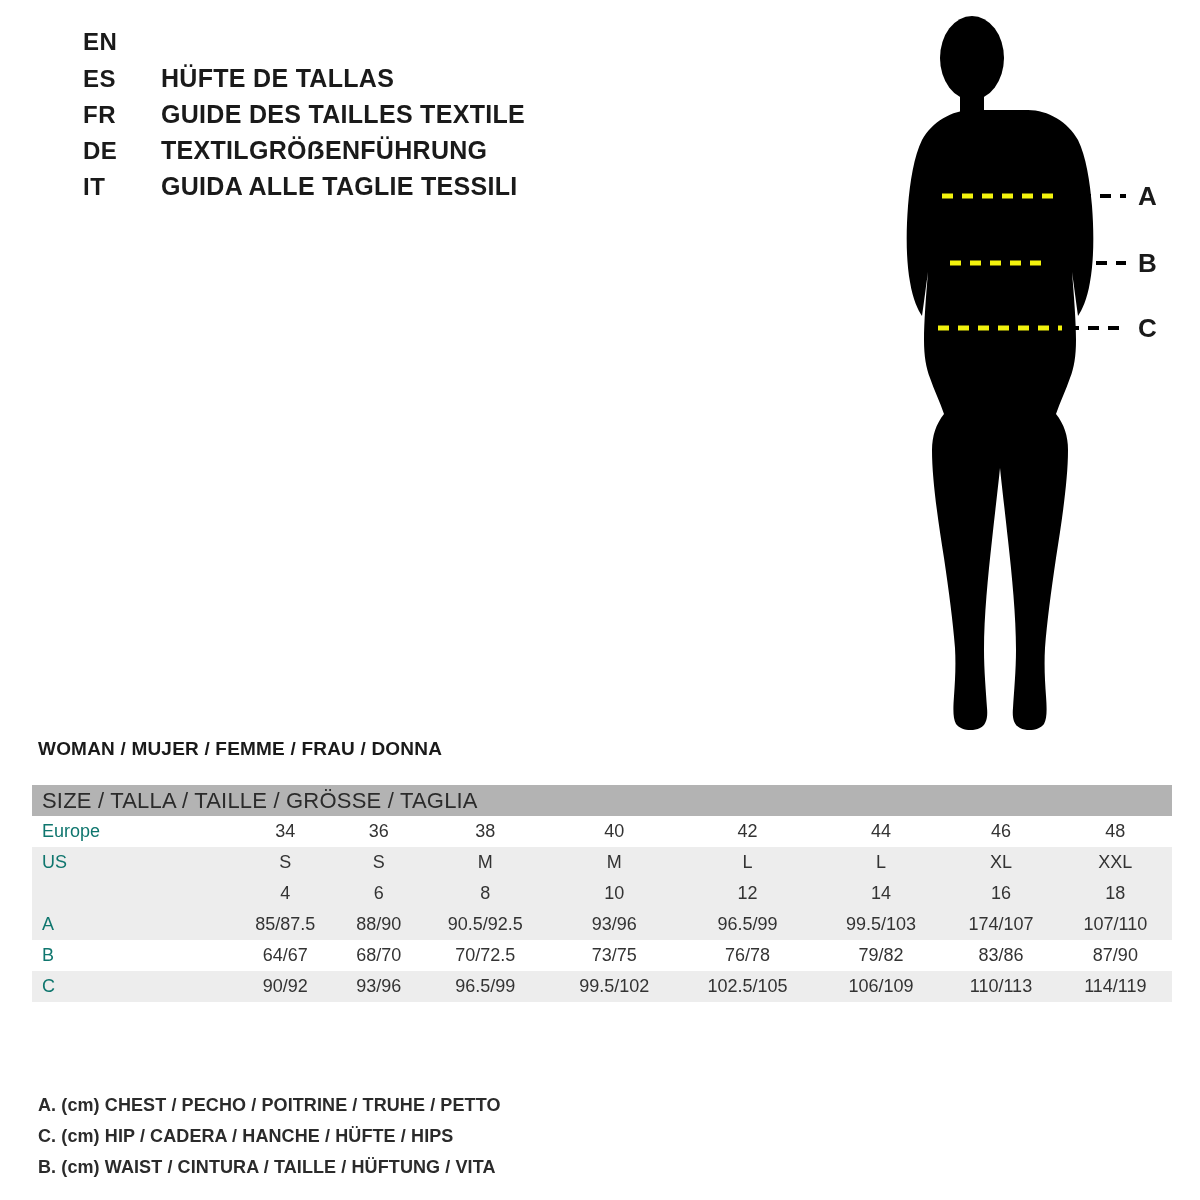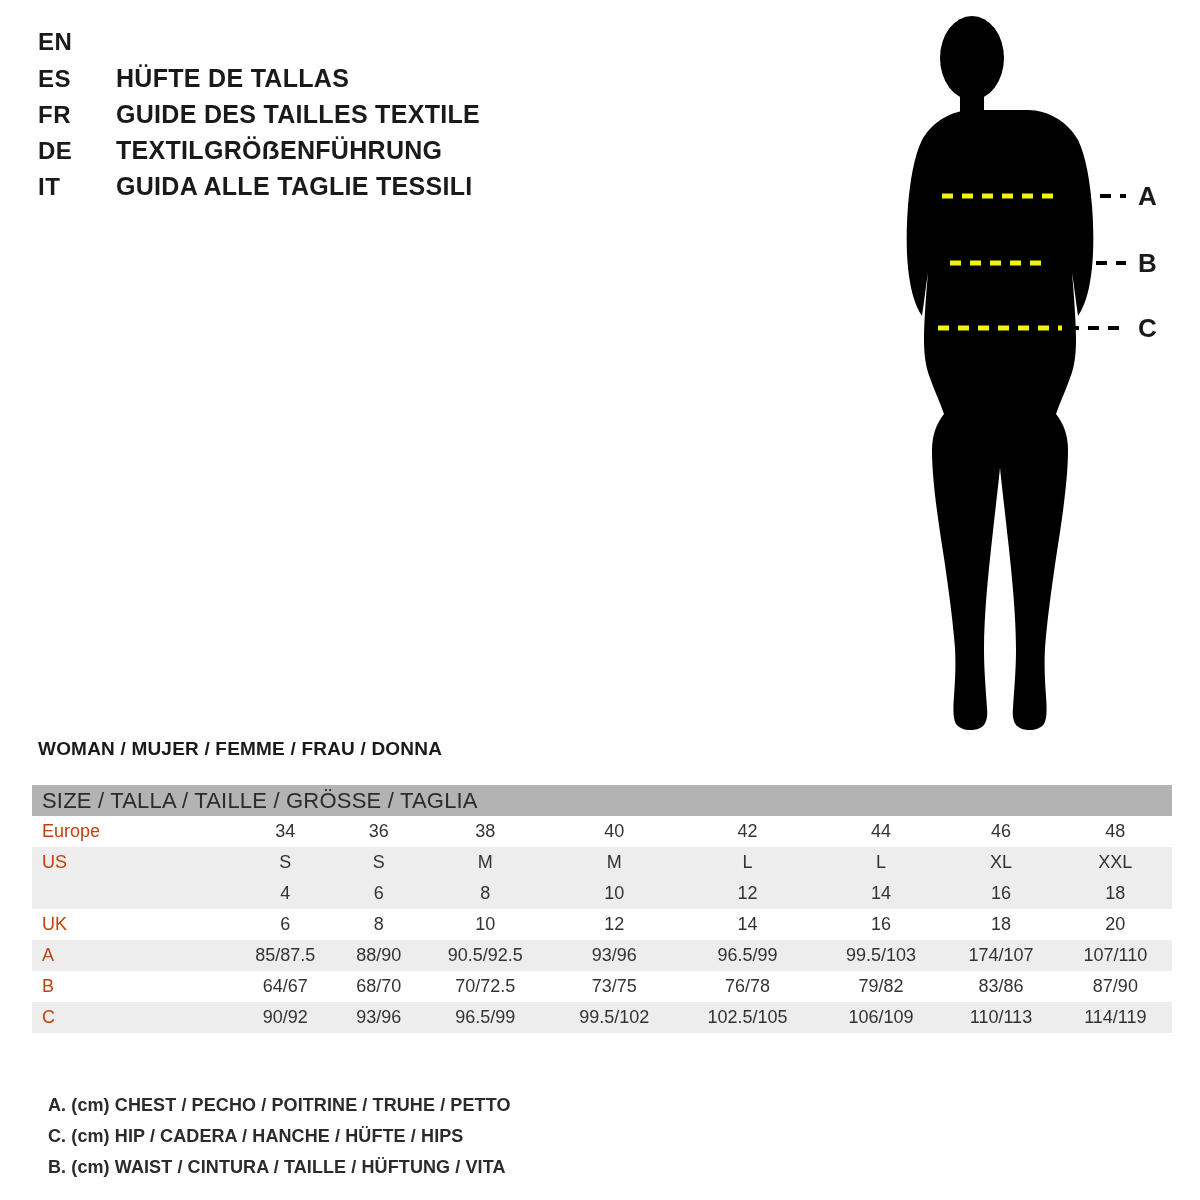--- a/index.html
+++ b/index.html
@@ -20,20 +20,21 @@
   .title-block {
     position: absolute;
     left: 38px;
     top: 28px;
     width: 560px;
   }
   .title-row {
     display: flex;
     align-items: baseline;
     height: 36px;
+    margin-left: 45px;
   }
   .title-lang {
     width: 78px;
     font-size: 24px;
     font-weight: bold;
     letter-spacing: 0.5px;
     color: #1a1a1a;
   }
   .title-text {
     font-size: 25px;
@@ -94,28 +95,28 @@
   }
   .size-table tr.alt td {
     background: #ededed;
   }
   .size-table tr.plain td {
     background: #ffffff;
   }
   .size-table td.rowlabel {
     text-align: left;
     padding-left: 10px;
-    color: #c2410c;
+    color: #0f766e;
   }
   .col-label { width: 190px; }
 
   
   .footnotes {
     position: absolute;
-    left: 48px;
+    left: 38px;
     top: 1090px;
     width: 700px;
   }
   .footnote {
     font-size: 18px;
     font-weight: bold;
     color: #2b2b2b;
     line-height: 31px;
     letter-spacing: 0.1px;
     white-space: nowrap;
@@ -252,31 +253,20 @@
       <td class="rowlabel col-label"></td>
       <td>4</td>
       <td>6</td>
       <td>8</td>
       <td>10</td>
       <td>12</td>
       <td>14</td>
       <td>16</td>
       <td>18</td>
     </tr>
-    <tr class="plain">
-      <td class="rowlabel col-label">UK</td>
-      <td>6</td>
-      <td>8</td>
-      <td>10</td>
-      <td>12</td>
-      <td>14</td>
-      <td>16</td>
-      <td>18</td>
-      <td>20</td>
-    </tr>
     <tr class="alt">
       <td class="rowlabel col-label">A</td>
       <td>85/87.5</td>
       <td>88/90</td>
       <td>90.5/92.5</td>
       <td>93/96</td>
       <td>96.5/99</td>
       <td>99.5/103</td>
       <td>174/107</td>
       <td>107/110</td>

